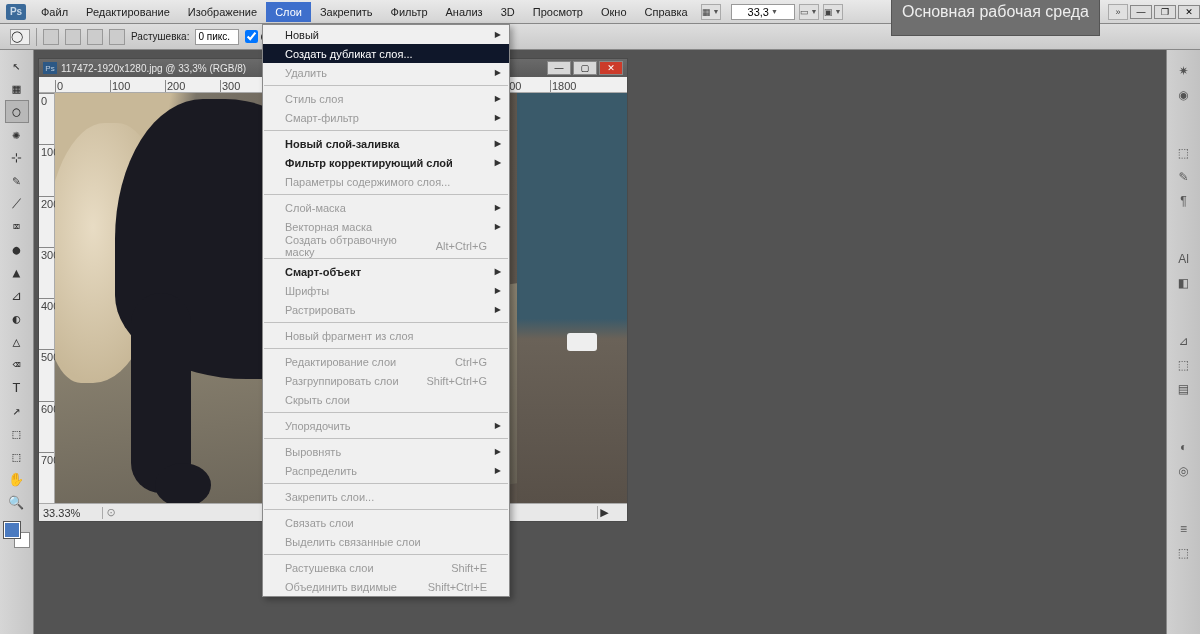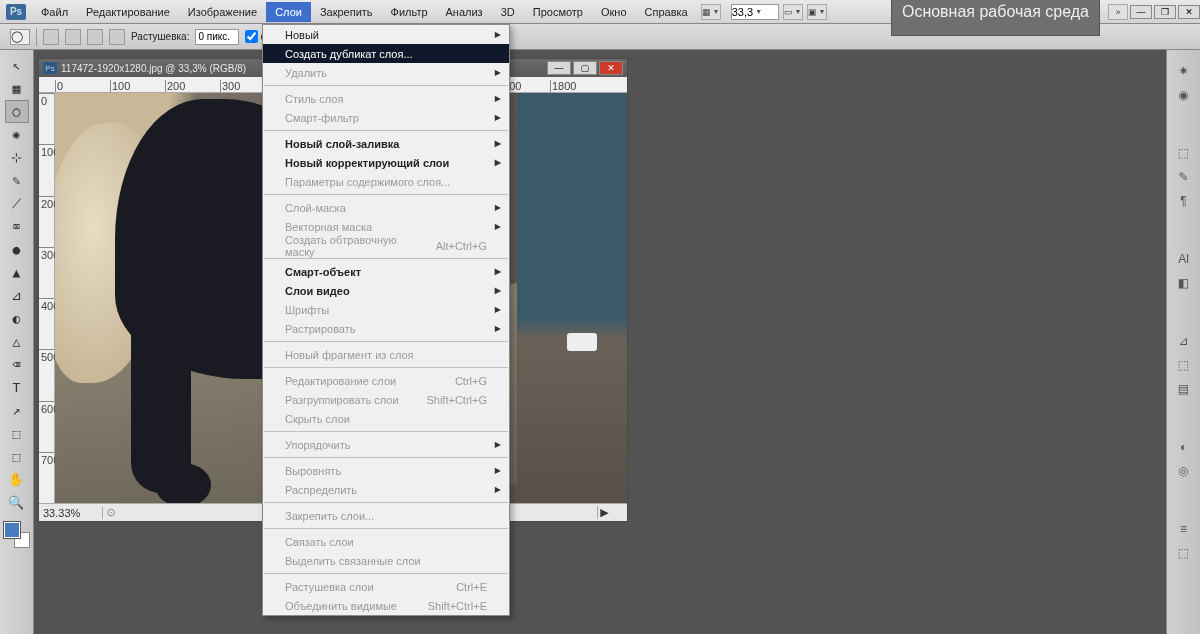--- a/index.html
+++ b/index.html
@@ -1,21 +1,21 @@
 <!DOCTYPE html>
 <html><head>
 <meta charset="utf-8">
 <style>
 *{margin:0;padding:0;box-sizing:border-box;font-family:"Segoe UI",Tahoma,sans-serif;font-size:11px;user-select:none}
 body{width:1200px;height:634px;background:#535353;overflow:hidden;position:relative}
 .menubar{height:24px;background:linear-gradient(#e9e9e9,#d4d4d4);border-bottom:1px solid #888;display:flex;align-items:center;padding:0 0 0 6px;gap:0}
 .ps-logo{width:20px;height:16px;background:#3a6a9a;color:#c8d8e8;font-weight:bold;display:flex;align-items:center;justify-content:center;font-size:10px;border-radius:2px;margin-right:6px}
 .menubar .mitem{padding:4px 9px;cursor:default;color:#222}
 .menubar .mitem.active{background:#3e6fcc;color:#fff}
-.menubar .zoombox{margin-left:10px;width:48px;height:16px;background:#fff;border:1px solid #999;display:flex;align-items:center;font-size:10px}
+.menubar .zoombox{margin-left:10px;width:64px;height:16px;background:#fff;border:1px solid #999;display:flex;align-items:center;justify-content:center;font-size:10px}
 .menubar .tri{font-size:7px;margin-left:2px;color:#555}
 .menubar .iconbtn{width:20px;height:16px;border:1px solid #aaa;background:#e0e0e0;margin-left:4px;display:flex;align-items:center;justify-content:center;font-size:9px;color:#444}
 .menubar .spacer{flex:1}
 .menubar .workspace{background:#6f6f6f;color:#eee;border:1px solid #555;padding:14px 10px;font-size:16px;margin-right:4px}
 .menubar .winbtn{width:22px;height:14px;border:1px solid #888;background:#ddd;margin-left:2px;display:flex;align-items:center;justify-content:center;font-size:9px}
 .optbar{height:26px;background:linear-gradient(#dedede,#cacaca);border-bottom:1px solid #888;display:flex;align-items:center;padding:0 10px;gap:6px;color:#222}
 .optbar .lasso{width:20px;height:16px;border:1px solid #999;background:#eee}
 .optbar .sel{width:16px;height:16px;border:1px solid #999;background:#ccc}
 .optbar .label{font-size:10px}
 .optbar input[type=text]{width:44px;height:16px;border:1px solid #999;font-size:10px;padding:0 2px}
@@ -220,32 +220,31 @@
 
 <div class="dropdown">
   <div class="di sub">Новый</div>
   <div class="di selected">Создать дубликат слоя...</div>
   <div class="di sub disabled">Удалить</div>
   <hr>
   <div class="di sub disabled">Стиль слоя</div>
   <div class="di sub disabled">Смарт-фильтр</div>
   <hr>
   <div class="di sub bold">Новый слой-заливка</div>
-  <div class="di sub bold">Новый корректирующий слои</div>
+  <div class="di sub bold">Фильтр корректирующий слой</div>
   <div class="di disabled">Параметры содержимого слоя...</div>
   <hr>
   <div class="di sub disabled">Слой-маска</div>
   <div class="di sub disabled">Векторная маска</div>
   <div class="di disabled">
       <span>Создать обтравочную маску</span>
       <span class="sc">Alt+Ctrl+G</span>
     </div>
   <hr>
   <div class="di sub bold">Смарт-объект</div>
-  <div class="di sub bold">Слои видео</div>
   <div class="di sub disabled">Шрифты</div>
   <div class="di sub disabled">Растрировать</div>
   <hr>
   <div class="di disabled">Новый фрагмент из слоя</div>
   <hr>
   <div class="di disabled">
       <span>Редактирование слои</span>
       <span class="sc">Ctrl+G</span>
     </div>
   <div class="di disabled">
@@ -259,20 +258,20 @@
   <div class="di sub disabled">Выровнять</div>
   <div class="di sub disabled">Распределить</div>
   <hr>
   <div class="di disabled">Закрепить слои...</div>
   <hr>
   <div class="di disabled">Связать слои</div>
   <div class="di disabled">Выделить связанные слои</div>
   <hr>
   <div class="di disabled">
       <span>Растушевка слои</span>
-      <span class="sc">Ctrl+E</span>
+      <span class="sc">Shift+E</span>
     </div>
   <div class="di disabled">
       <span>Объединить видимые</span>
       <span class="sc">Shift+Ctrl+E</span>
     </div>
 
 </div>
 
 </body></html>

